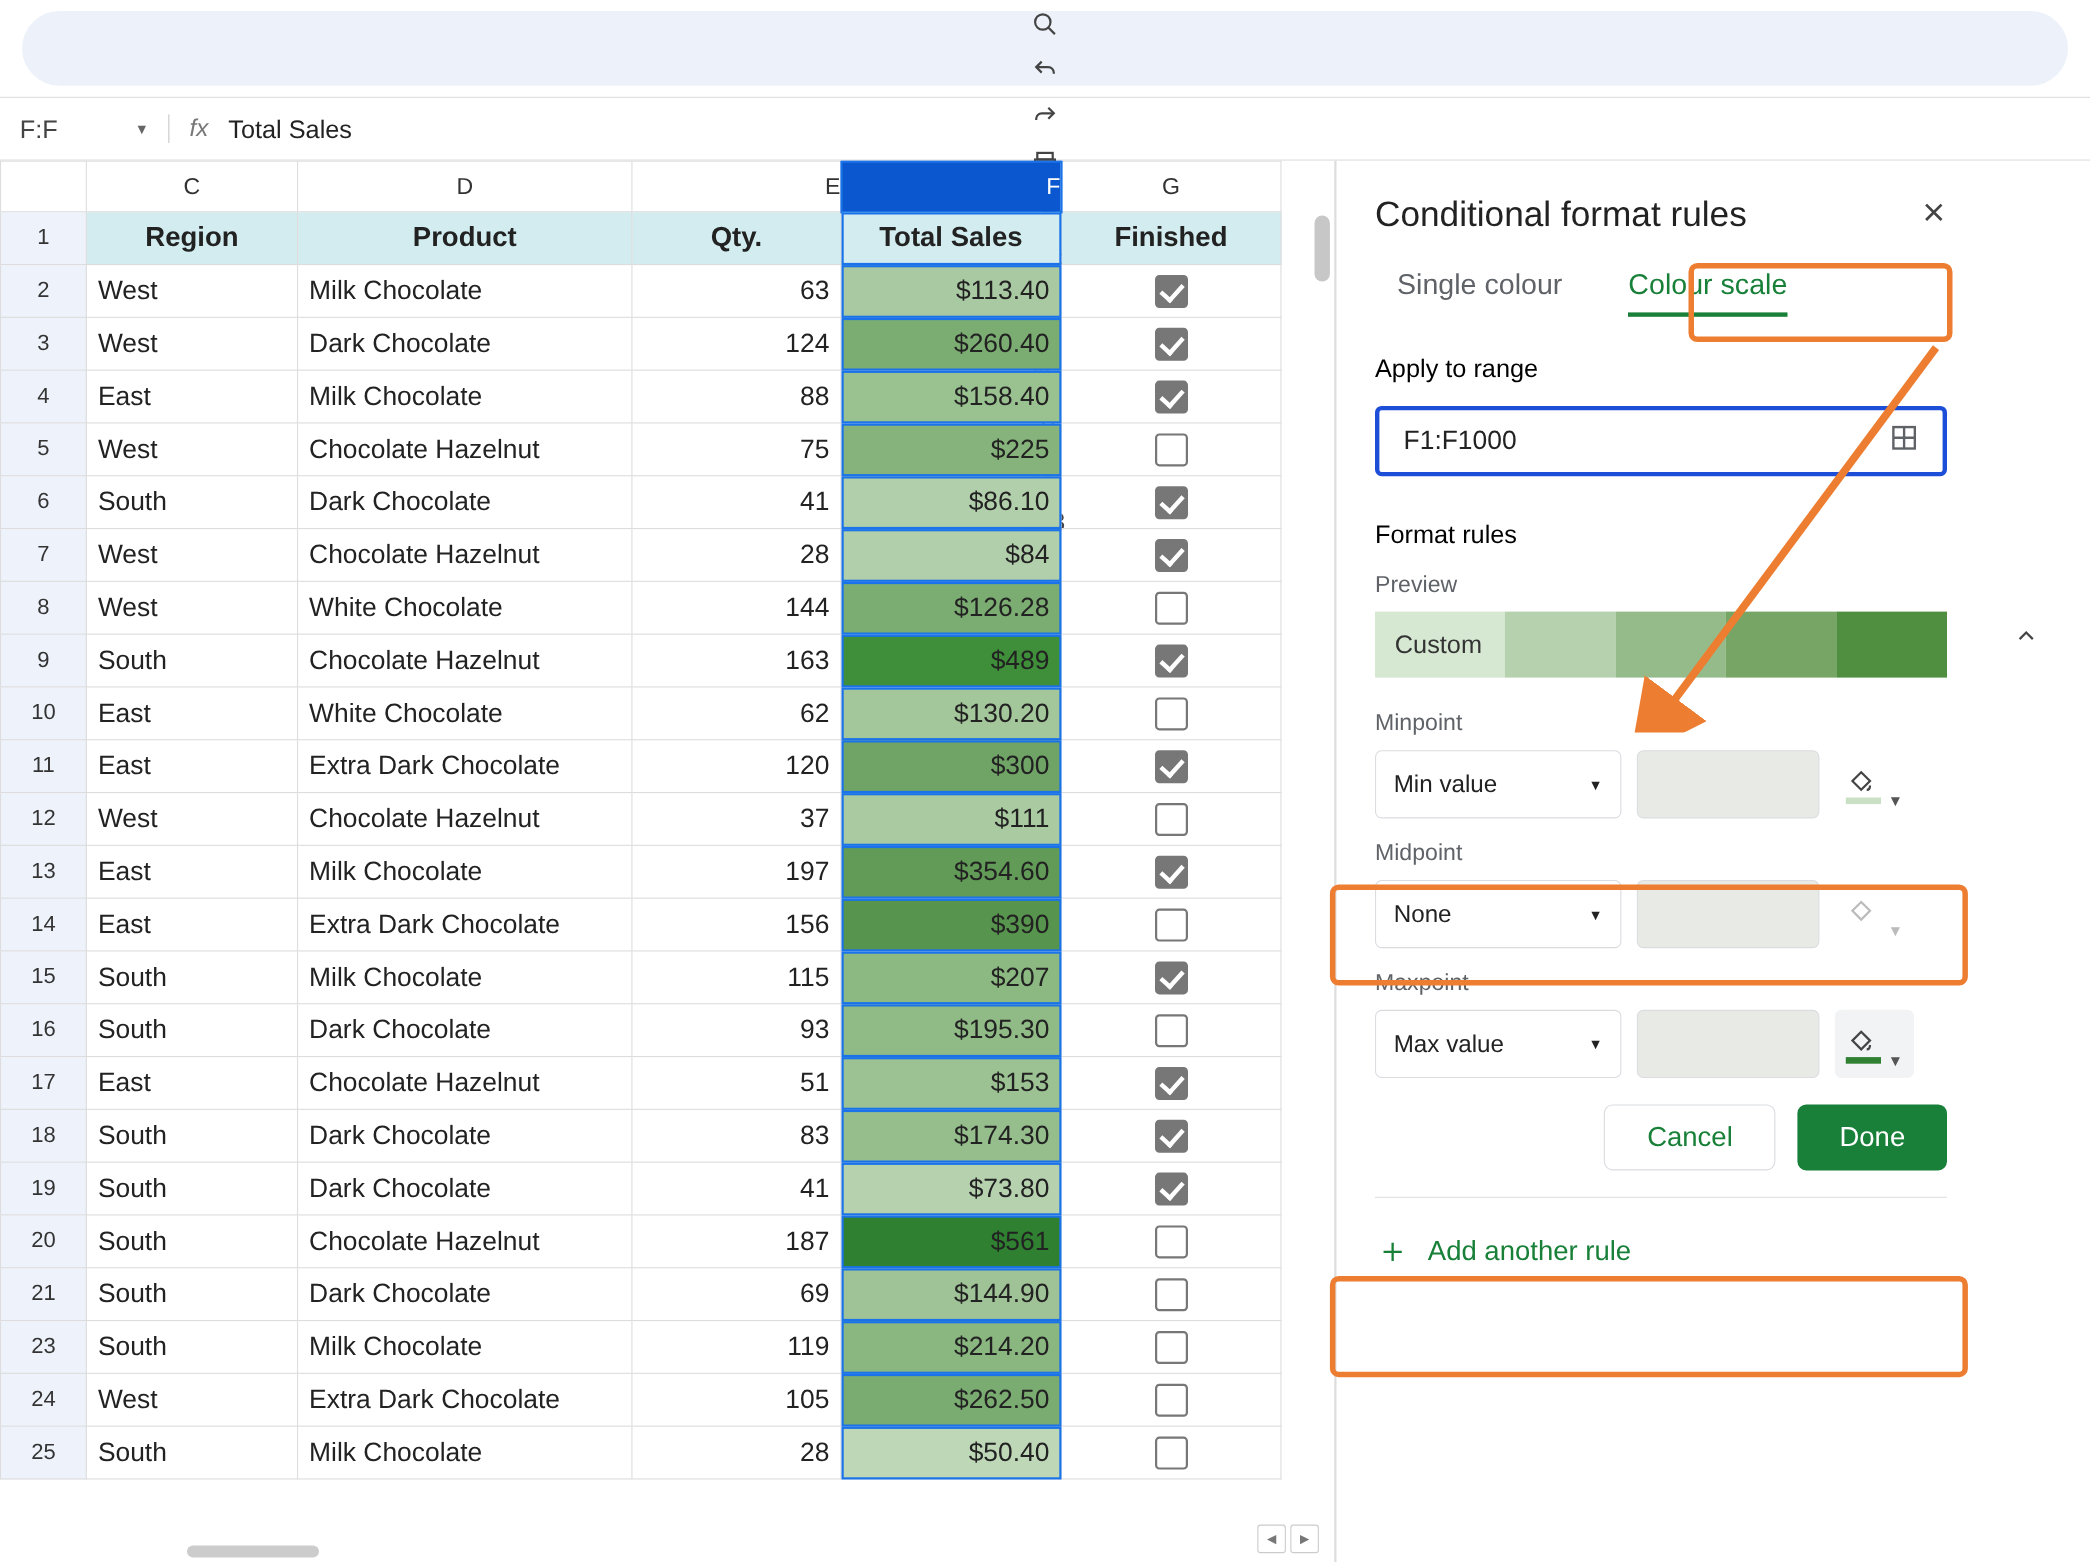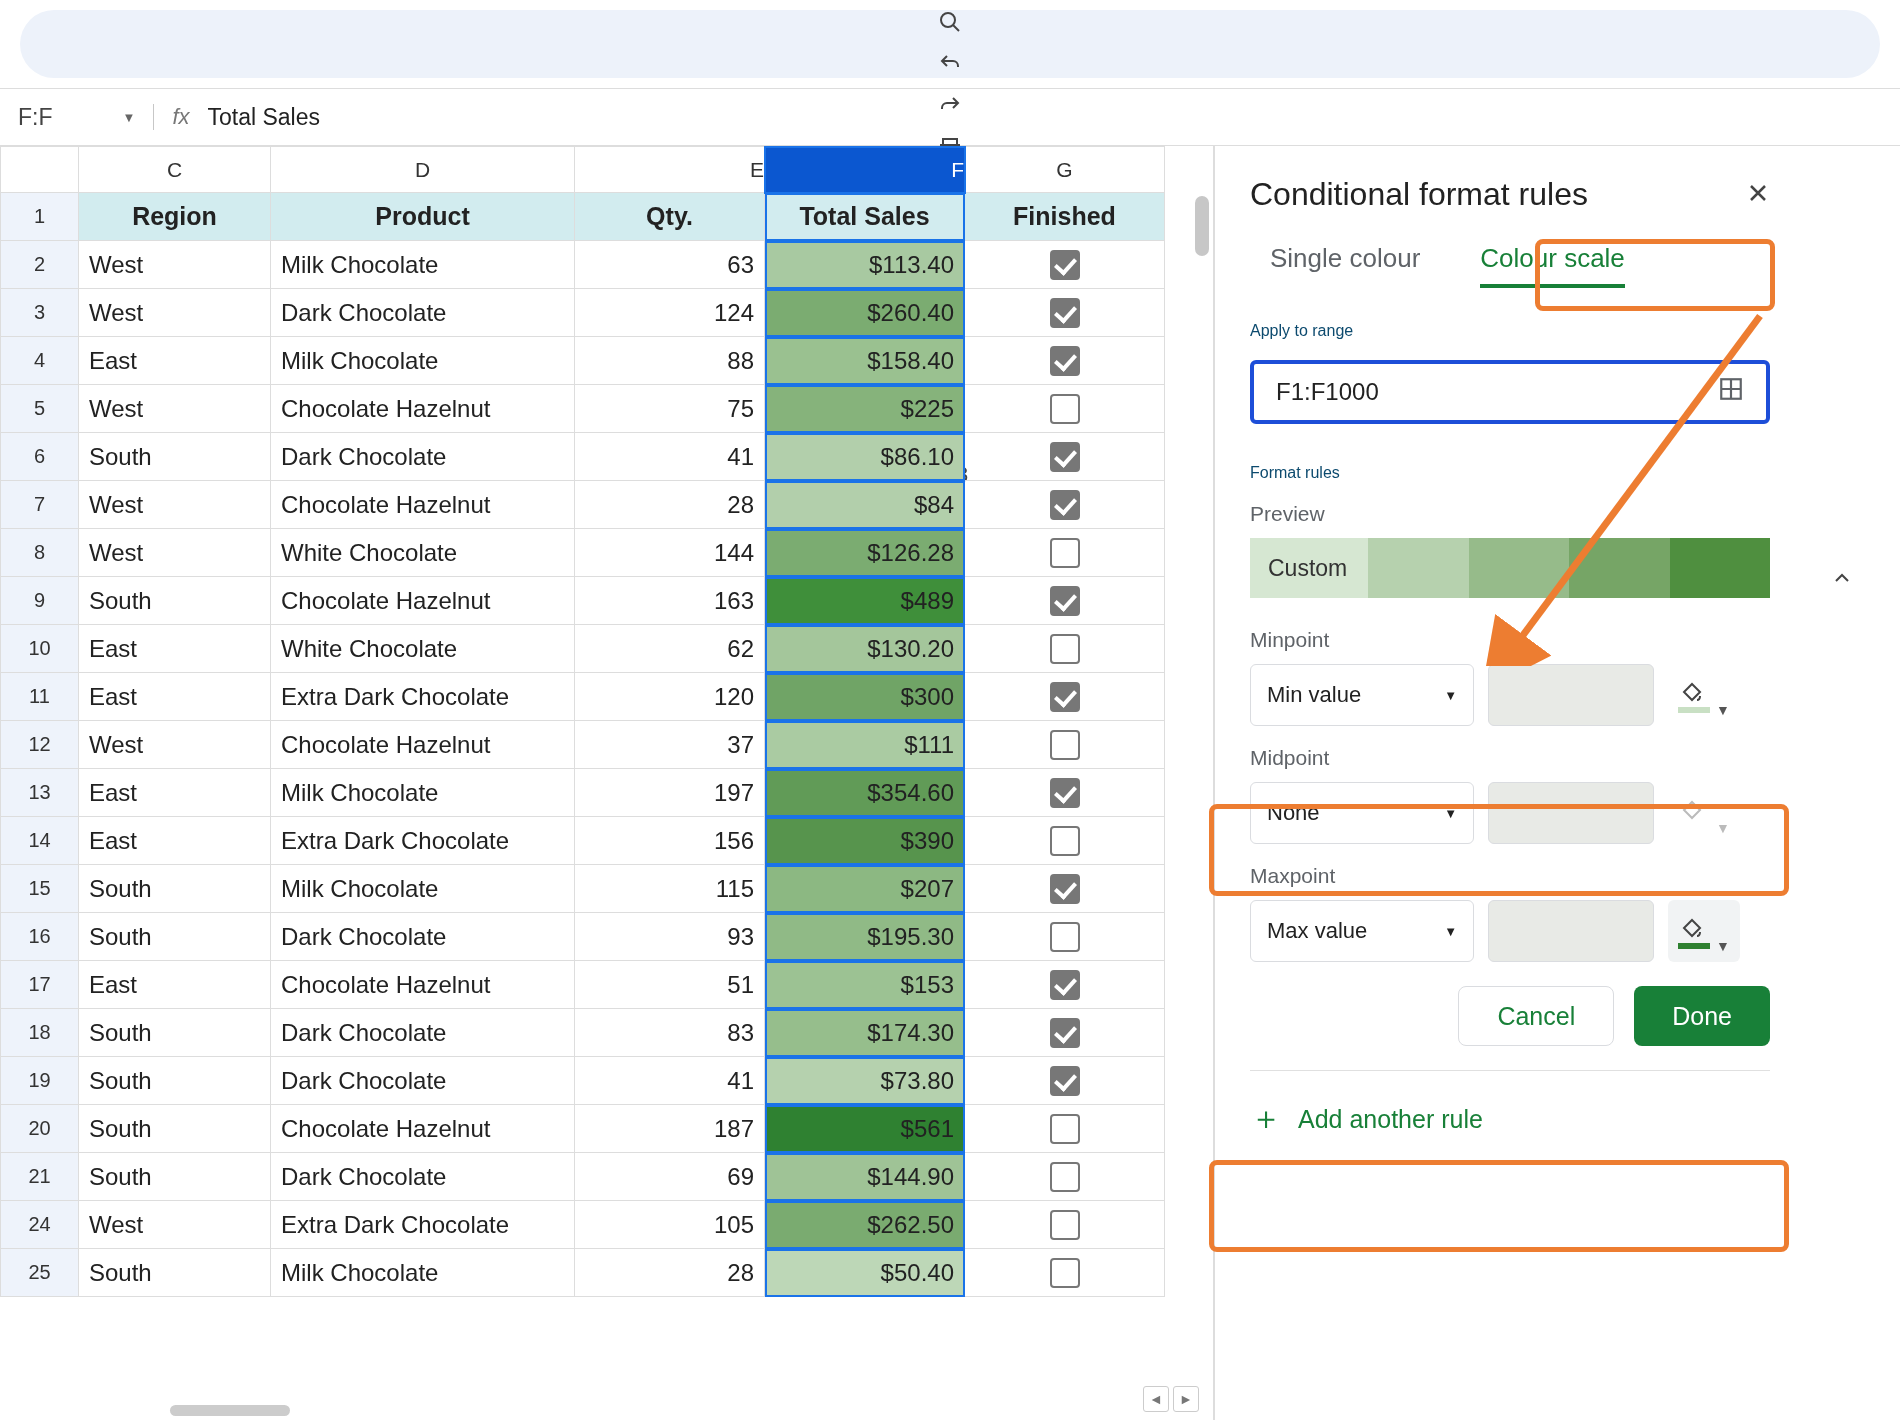--- a/index.html
+++ b/index.html
@@ -48,21 +48,21 @@
   .tabbtn{width:26px;height:26px;border:1px solid #ccc;display:flex;align-items:center;justify-content:center;font-size:14px;color:#777;border-radius:3px;}
   .hsbar{position:absolute;bottom:4px;left:170px;width:120px;height:11px;background:#ccc;border-radius:6px;}
   .vthumb{position:absolute;top:50px;right:4px;width:14px;height:60px;background:#c7c7c7;border-radius:7px;}
 
   
   .ptitle{font-size:32px;font-weight:400;color:#222;margin-bottom:30px;display:flex;justify-content:space-between;align-items:center;}
   .pclose svg{width:24px;height:24px;stroke:#444;}
   .tabs{display:flex;gap:60px;margin-bottom:34px;padding:0 20px;}
   .ptab{font-size:26px;color:#5f6368;padding-bottom:10px;}
   .ptab.active{color:#188038;border-bottom:4px solid #188038;font-weight:500;}
-  .sechead{font-size:16px;color:#0c4a6e;margin-bottom:20px;font-weight:500;}
+  .sechead{font-size:23px;color:#000000;margin-bottom:20px;font-weight:500;}
   .rangebox{display:flex;align-items:center;justify-content:space-between;border:4px solid #1d4ed8;border-radius:6px;height:64px;padding:0 22px;font-size:24px;margin-bottom:40px;}
   .gridicon svg{width:26px;height:26px;stroke:#5f6368;fill:none;stroke-width:2;}
   .lbl{font-size:21px;color:#5f6368;margin-bottom:12px;}
   .preview{height:60px;display:flex;margin-bottom:30px;}
   .pseg{flex:1;}
   .pseg:first-child{display:flex;align-items:center;padding-left:18px;font-size:23px;font-weight:500;color:#333;}
   .pointrow{display:flex;gap:14px;align-items:center;margin-bottom:20px;}
   .dd{flex:0 0 224px;height:62px;border:1px solid #dadce0;border-radius:6px;display:flex;align-items:center;justify-content:space-between;padding:0 16px;font-size:22px;}
   .valin{flex:0 0 166px;height:62px;border:1px solid #dadce0;border-radius:6px;background:#e8eae6;}
   .fillbtn{flex:0 0 72px;height:62px;display:flex;align-items:center;justify-content:center;position:relative;}
@@ -331,20 +331,28 @@
           </tr>
           <tr>
             <th class="rowh">21</th>
             <td class="cell colC">South</td>
             <td class="cell colD">Dark Chocolate</td>
             <td class="cell colE">69</td>
             <td class="cell colF" style="background:#9fc396;outline:2px solid #1a73e8;outline-offset:-2px;">$144.90</td>
             <td class="cell colG"><span class="chk"></span></td>
           </tr>
           <tr>
+            <th class="rowh">23</th>
+            <td class="cell colC">South</td>
+            <td class="cell colD">Milk Chocolate</td>
+            <td class="cell colE">119</td>
+            <td class="cell colF" style="background:#8ab680;outline:2px solid #1a73e8;outline-offset:-2px;">$214.20</td>
+            <td class="cell colG"><span class="chk"></span></td>
+          </tr>
+          <tr>
             <th class="rowh">24</th>
             <td class="cell colC">West</td>
             <td class="cell colD">Extra Dark Chocolate</td>
             <td class="cell colE">105</td>
             <td class="cell colF" style="background:#7aab70;outline:2px solid #1a73e8;outline-offset:-2px;">$262.50</td>
             <td class="cell colG"><span class="chk"></span></td>
           </tr>
           <tr>
             <th class="rowh">25</th>
             <td class="cell colC">South</td>

